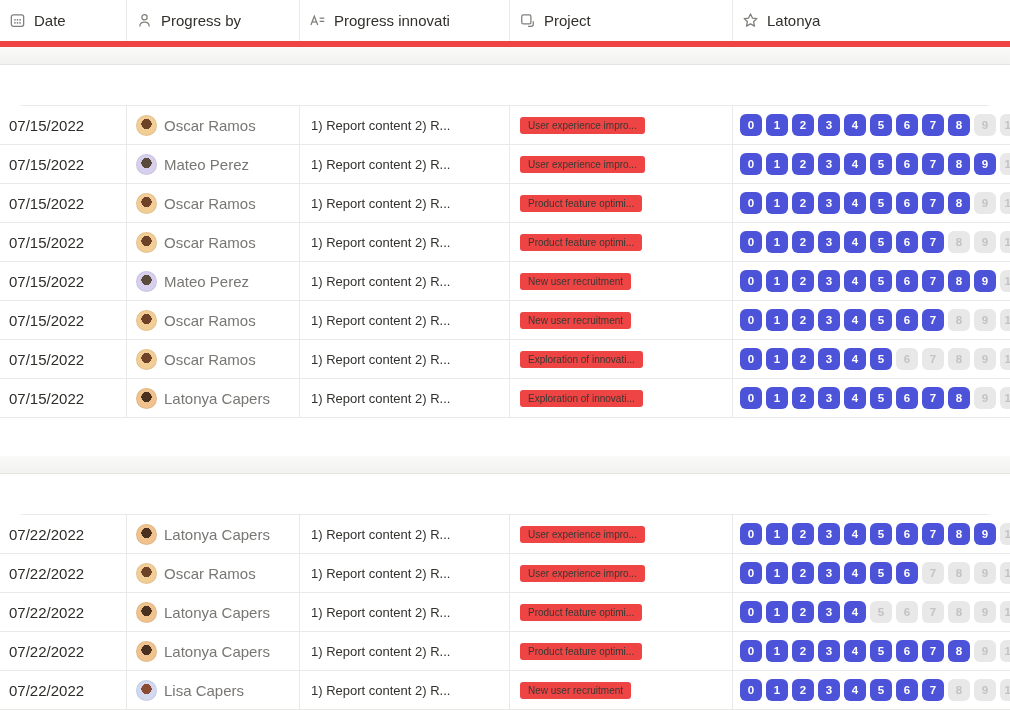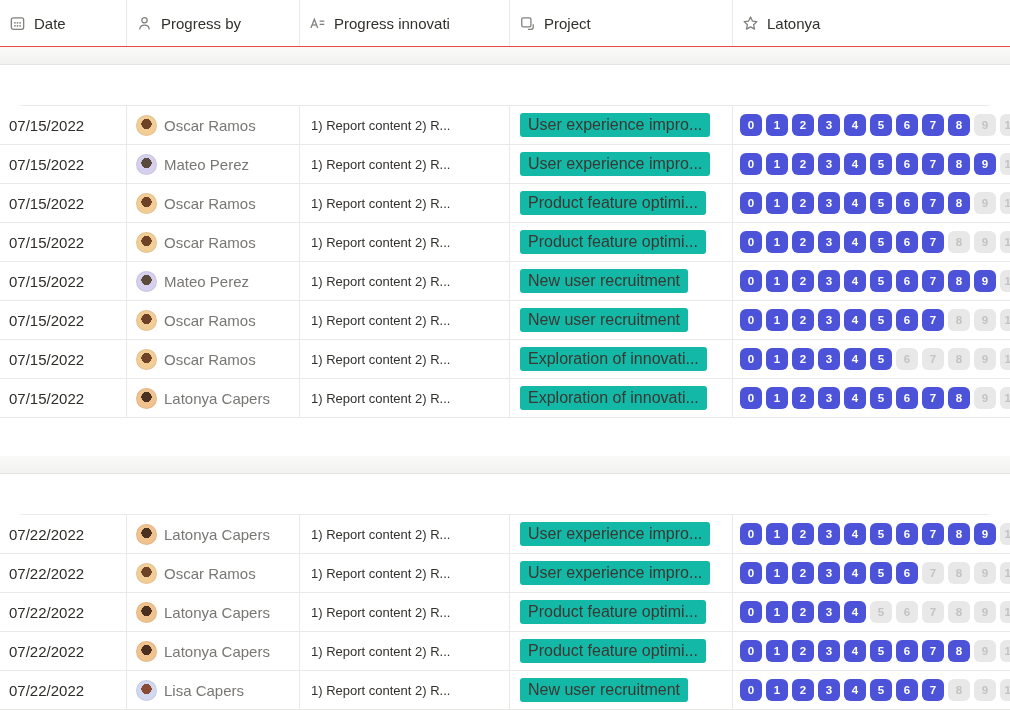--- a/index.html
+++ b/index.html
@@ -2,42 +2,42 @@
 <html><head>
 <meta charset="utf-8">
 <style>
   html,body{margin:0;padding:0;background:#fff;}
   *{box-sizing:border-box;}
   .app{
     position:relative;width:1010px;height:710px;overflow:hidden;
     font-family:"Liberation Sans",sans-serif;color:#33312e;background:#fff;
   }
   
-  .thead{display:flex;height:47px;border-bottom:1px solid #ef4444;background:#fff;}
+  .thead{display:flex;height:47px;border-bottom:6px solid #ef4444;background:#fff;}
   .hcell{display:flex;align-items:center;gap:8px;padding-left:9px;border-right:1px solid #e9e9e7;height:100%;}
   .hcell:last-child{border-right:none;}
   .hlabel{font-size:15px;color:#32302c;white-space:nowrap;}
   .hicon{display:inline-flex;width:17px;height:17px;flex:0 0 auto;}
   .hicon svg{width:17px;height:17px;}
   
   .band{height:18px;background:linear-gradient(#fafaf9,#f2f2f0);border-bottom:1px solid #e4e4e1;}
   .post-gap{height:40px;background:#fff;}
   .pre-gap{height:38px;background:#fff;}
   
   .rows{border-top:1px solid #e9e9e7;border-radius:25px;}
   .row{display:flex;height:39px;border-bottom:1px solid #e9e9e7;background:#fff;}
   .cell{display:flex;align-items:center;border-right:1px solid #e9e9e7;height:100%;overflow:hidden;}
   .c-date{width:127px;padding-left:9px;font-size:15px;color:#2f2d2a;}
   .c-person{width:173px;padding-left:9px;gap:7px;}
   .c-progress{width:210px;padding-left:11px;font-size:13px;color:#33312e;white-space:nowrap;}
   .c-project{width:223px;padding-left:10px;}
   .c-rating{width:277px;padding-left:7px;border-right:none;gap:4px;flex-wrap:nowrap;}
   .pname{font-size:15px;color:#787774;white-space:nowrap;}
   .avatar{width:21px;height:21px;border-radius:50%;flex:0 0 auto;border:1px solid rgba(0,0,0,0.06);}
-  .pill{background:#14b8a6;border-radius:3px;padding:3px 8px;font-size:16px;color:#3a3833;white-space:nowrap;max-width:205px;overflow:hidden;}
+  .pill{background:#ef4444;border-radius:3px;padding:3px 8px;font-size:10px;color:#3a3833;white-space:nowrap;max-width:205px;overflow:hidden;}
   .chip{
     width:22px;height:22px;border-radius:6px;flex:0 0 auto;
     display:flex;align-items:center;justify-content:center;
     font-size:11.5px;font-weight:bold;cursor:pointer;
   }
   .chip.on{background:#4c53d9;color:#ffffff;}
   .chip.off{background:#e8e8e8;color:#c3c3c6;}
 </style>
 </head>
 <body>

